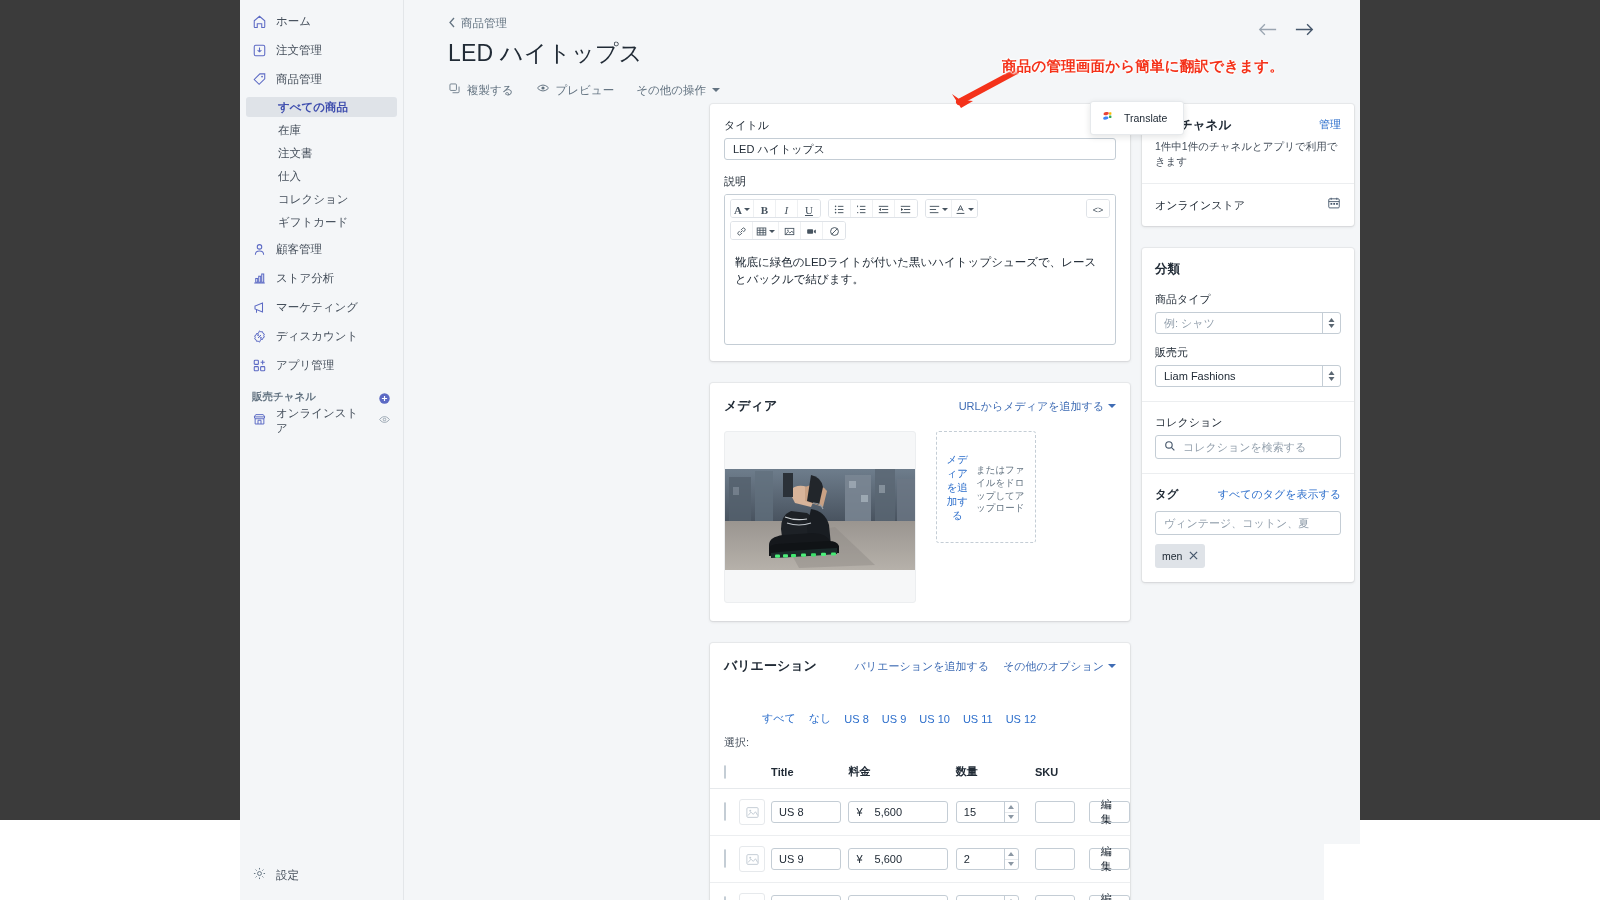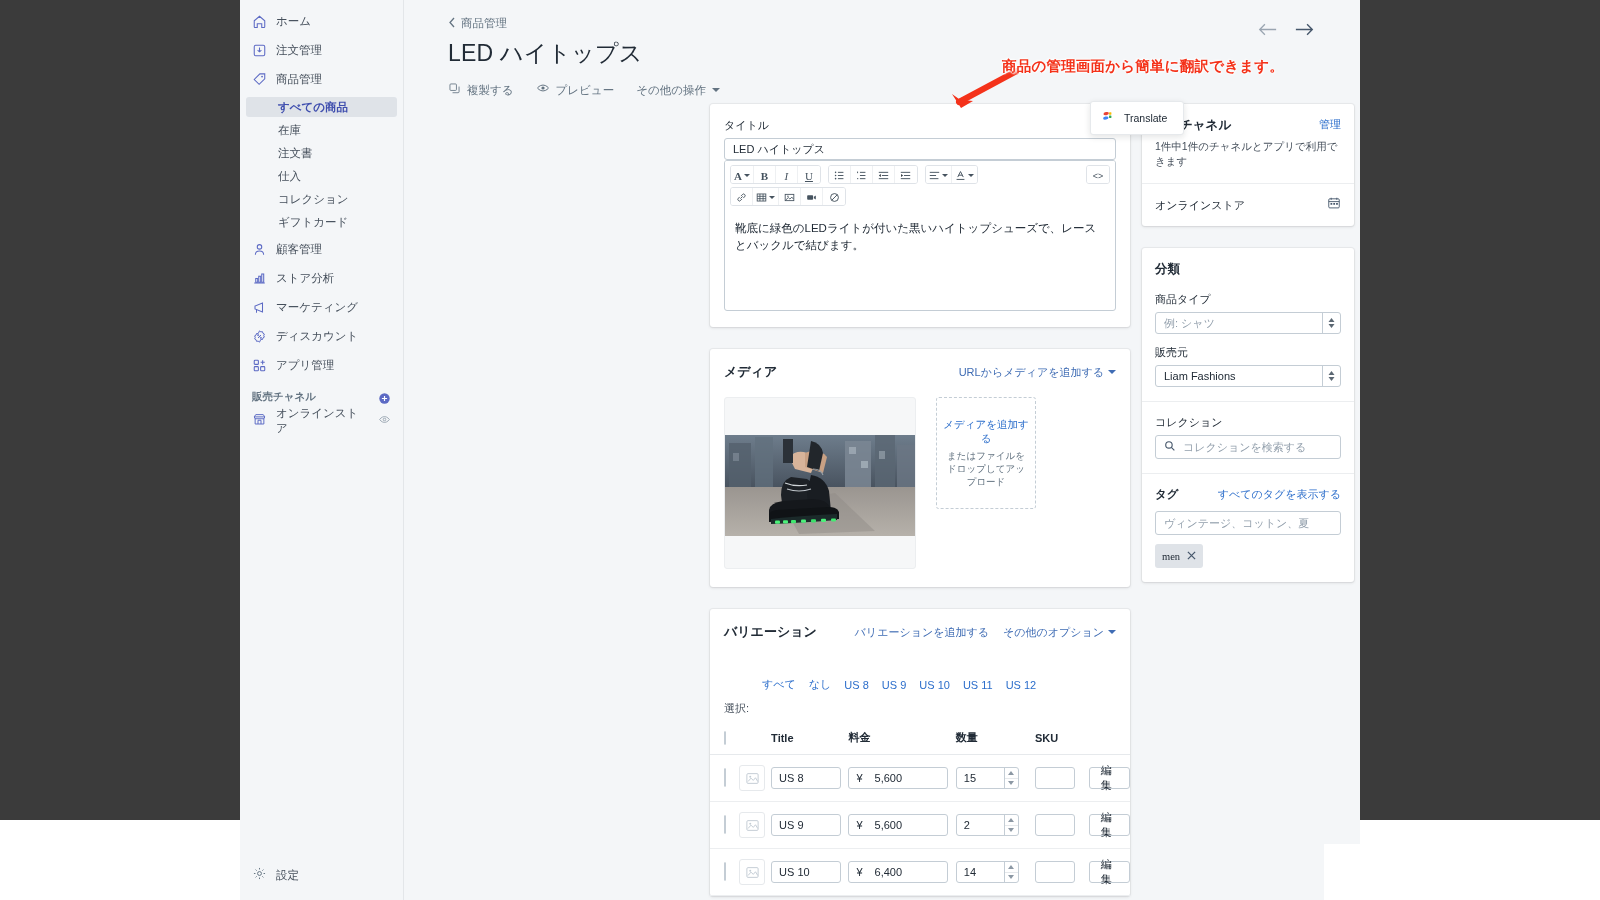--- a/index.html
+++ b/index.html
@@ -120,21 +120,21 @@
   .card-title { font-size:13px; font-weight:bold; color:#212b36; }
   .lnk { font-size:11px; color:#3f6cb4; cursor:pointer; }
   .lnk-blue { color:#2c6ecb; }
   .caret-b { width:0;height:0;border-left:4px solid transparent;border-right:4px solid transparent;border-top:4.5px solid #3f6cb4; margin-left:4px; }
 
   .media-row { display:flex; gap:20px; padding:16px 14px 18px 14px; }
   .thumb { width:192px; height:172px; background:#f6f7f8; border:1px solid #eceef0; border-radius:3px; overflow:hidden; position:relative; }
   .photo { position:absolute; left:0; top:37px; width:192px; height:101px; overflow:hidden; background:#2a3038; }
   .dropzone {
     width:100px; height:112px; border:1px dashed #c4cdd5; border-radius:3px;
-    display:flex; flex-direction:column; align-items:center; justify-content:center;
+    display:flex; flex-direction:row; align-items:center; justify-content:center;
     text-align:center; padding:6px; cursor:pointer;
   }
   .dz-link { font-size:10.5px; color:#2c6ecb; line-height:1.35; }
   .dz-sub { font-size:9.5px; color:#637381; line-height:1.35; margin-top:5px; }
 
   .select-row { display:flex; align-items:center; gap:13px; padding:12px 14px 0 14px; }
   .select-row .sl { font-size:11px; color:#454f5b;margin-top:48px; }
   .select-row .sv { font-size:11px; color:#2c6ecb; cursor:pointer; }
 
   table.variants { width:100%; border-collapse:collapse; margin-top:14px; }
@@ -171,21 +171,21 @@
   }
   .sel .val { flex:1; display:flex; align-items:center; padding:0 8px; font-size:11px; color:#212b36; }
   .sel .val.ph { color:#919eab; }
   .sel .arw { width:18px; border-left:1px solid #c4cdd5; display:flex; flex-direction:column; align-items:center; justify-content:center; gap:2px; }
   .search-inp { height:24px; border:1px solid #c4cdd5; border-radius:3px; background:#fff; display:flex; align-items:center; gap:7px; padding:0 8px; }
   .search-inp .ph { font-size:11px; color:#919eab; }
   .help { font-size:10.5px; color:#637381; line-height:1.45; margin-top:7px; }
   .tagchip {
     display:inline-flex; align-items:center; gap:7px;
     background:#dfe3e8; border-radius:3px; height:19px; padding:12px 7px; margin-top:9px;
-    font-size:10.5px; color:#212b36; cursor:pointer;font-family:Liberation Serif, serif;
+    font-size:10.5px; color:#212b36; cursor:pointer;
   }
   .mt9 { margin-top:9px; }
   .mt11 { margin-top:11px; }
   .mt14 { margin-top:14px; }
 </style>
 </head>
 <body>
 
 <div class="page">
 <div class="app">
@@ -410,20 +410,21 @@
 
     <div class="content">
 
       <div class="col-left">
 
         <div class="card">
           <div class="card-pad">
             <div class="fld-label">タイトル</div>
             <div class="inp">LED ハイトップス</div>
 
+            <div class="fld-label mt14">説明</div>
             <div class="editor">
               <div class="tb">
                 <div class="tb-row">
                   <div class="grp">
                     <div class="tbtn">
                           <b style="font-family:'Liberation Serif',serif;font-size:11px">A</b>
                           <span class="tcaret"></span>
                         </div>
                     <div class="tbtn">
                           <b style="font-family:'Liberation Serif',serif;font-size:11px">B</b>

